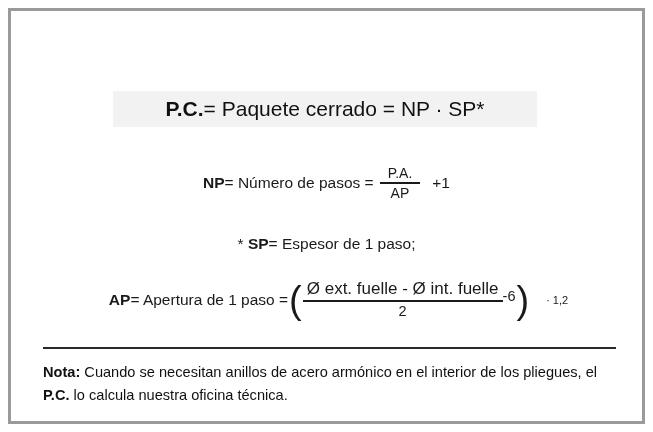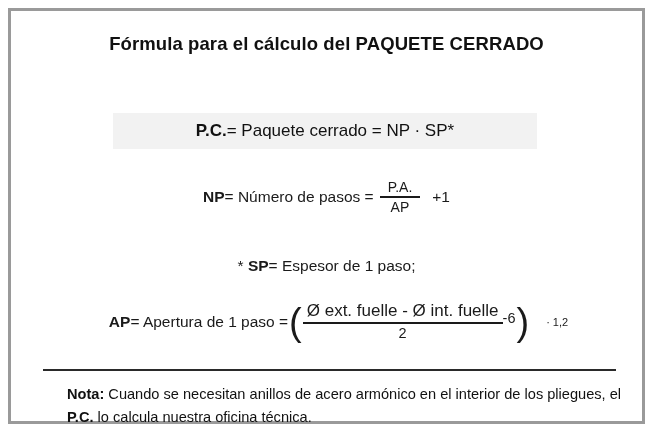--- a/index.html
+++ b/index.html
@@ -44,39 +44,39 @@
     left: 102px;
     top: 80px;
     width: 424px;
     height: 36px;
     background: #f2f2f2;
     display: flex;
     align-items: center;
     justify-content: center;
   }
   .band-text {
-    font-size: 17px;
+    font-size: 21px;
     color: #111111;
     white-space: nowrap;
   }
   .band-text b { font-weight: bold; }
 
   
   .line {
     position: absolute;
     width: 100%;
     text-align: center;
     font-size: 15.5px;
     white-space: nowrap;
   }
   .line b { font-weight: bold; }
 
   
   .np-row {
-    top: 146px;
+    top: 154px;
     display: flex;
     align-items: center;
     justify-content: center;
   }
   .np-label { font-size: 15.5px; }
   .frac {
     display: inline-flex;
     flex-direction: column;
     align-items: center;
     justify-content: center;
@@ -159,36 +159,35 @@
   .sep {
     position: absolute;
     left: 32px;
     top: 336px;
     width: 573px;
     height: 1.6px;
     background: #2a2a2a;
   }
   .note {
     position: absolute;
-    left: 56px;
+    left: 32px;
     top: 350px;
     width: 560px;
     font-size: 14.6px;
     line-height: 1.55;
     color: #111111;
   }
   .note b { font-weight: bold; }
 </style>
 </head>
 <body>
 
 <div class="card">
   <div class="inner">
 
-    <div class="title">Fórmula para el cálculo del PAQUETE CERRADO</div>
 
     <div class="band">
       <div class="band-text">
         <b>P.C.</b><span>= Paquete cerrado = NP · SP*</span>
       </div>
     </div>
 
     <div class="line np-row">
       <span class="np-label"><b>NP</b><span>= Número de pasos = </span></span>
       <span class="frac">

